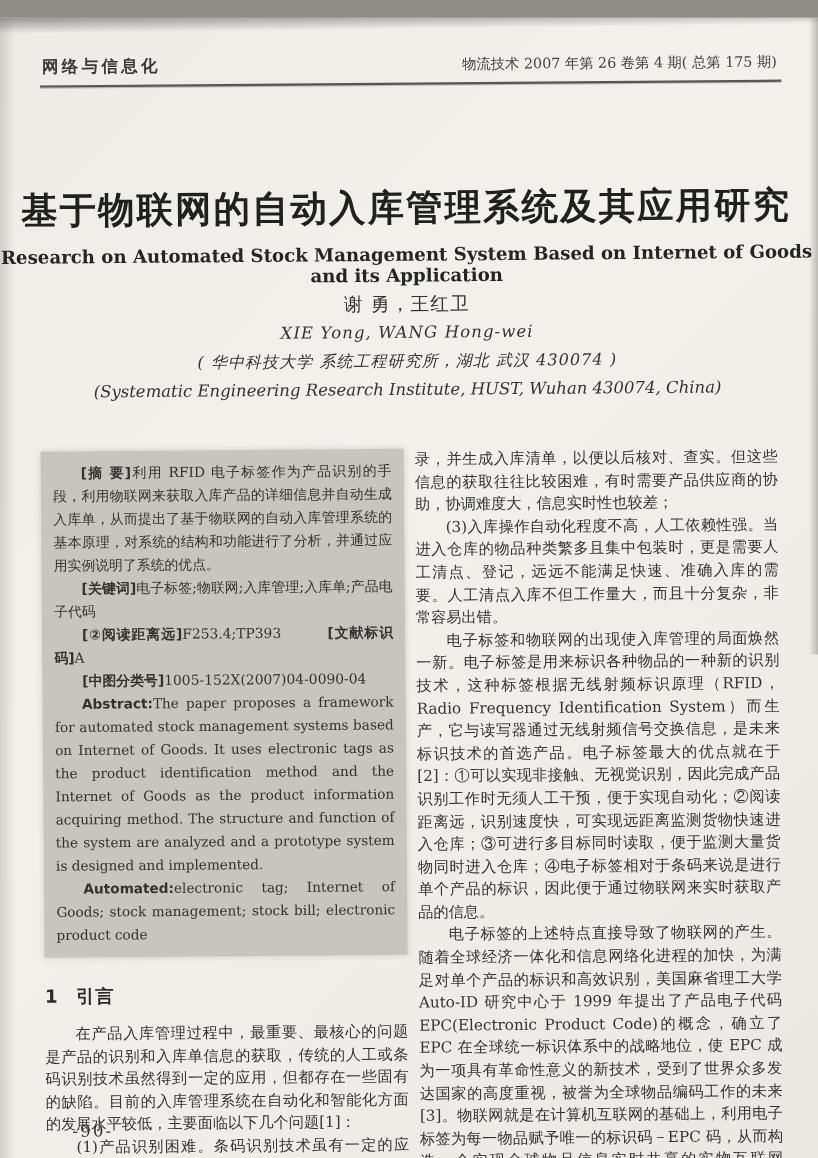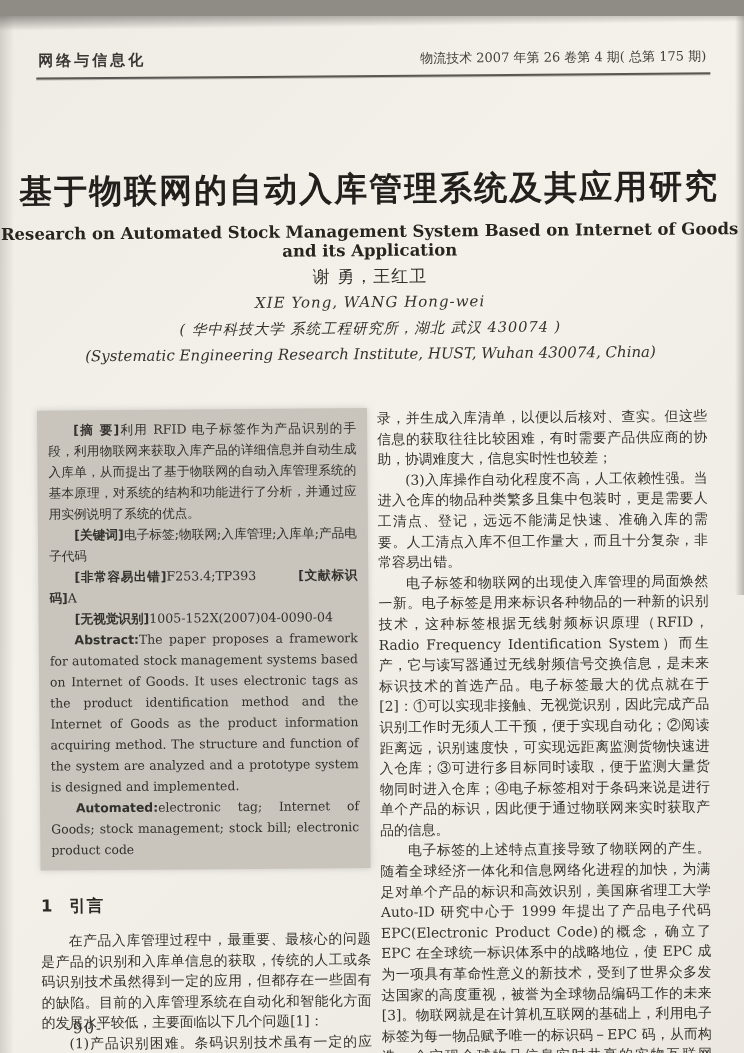--- a/index.html
+++ b/index.html
@@ -96,22 +96,22 @@
     <div class="affil-cn">( 华中科技大学 系统工程研究所，湖北 武汉 430074 )</div>
     <div class="affil-en">(Systematic  Engineering  Research  Institute,  HUST,  Wuhan  430074,  China)</div>
 
     <div class="columns">
 
       <div class="col">
 
         <div class="abstract-box">
           <p class="box-line"><span class="box-label">[摘  要]</span><span>利用 RFID 电子标签作为产品识别的手段，利用物联网来获取入库产品的详细信息并自动生成入库单，从而提出了基于物联网的自动入库管理系统的基本原理，对系统的结构和功能进行了分析，并通过应用实例说明了系统的优点。</span></p>
           <p class="box-line"><span class="box-label">[关键词]</span><span>电子标签;物联网;入库管理;入库单;产品电子代码</span></p>
-          <p class="box-line clc-line"><span class="clc-left"><span class="box-label">[非常容易出错]</span><span>F253.4;TP393</span></span><span><span class="box-label">[文献标识码]</span><span>A</span></span></p>
-          <p class="box-line"><span class="box-label">[无视觉识别]</span><span>1005-152X(2007)04-0090-04</span></p>
+          <p class="box-line clc-line"><span class="clc-left"><span class="box-label">[②阅读距离远]</span><span>F253.4;TP393</span></span><span><span class="box-label">[文献标识码]</span><span>A</span></span></p>
+          <p class="box-line"><span class="box-label">[中图分类号]</span><span>1005-152X(2007)04-0090-04</span></p>
           <p class="box-line box-en"><span class="box-label">Abstract:</span><span>The paper proposes a framework for automated stock management systems based on Internet of Goods. It uses electronic tags as the product identification method and the Internet of Goods as the product information acquiring method. The structure and function of the system are analyzed and a prototype system is designed and implemented.</span></p>
           <p class="box-line box-en"><span class="box-label">Automated:</span><span>electronic tag; Internet of Goods; stock management; stock bill; electronic product code</span></p>
         </div>
 
         <div class="sec-heading"><span class="sec-num">1</span><span>引言</span></div>
 
         <p class="para">在产品入库管理过程中，最重要、最核心的问题是产品的识别和入库单信息的获取，传统的人工或条码识别技术虽然得到一定的应用，但都存在一些固有的缺陷。目前的入库管理系统在自动化和智能化方面的发展水平较低，主要面临以下几个问题[1]：</p>
         <p class="para">(1)产品识别困难。条码识别技术虽有一定的应用，但条码扫描仪必须“看到”条码才能读取，条码容易撕裂或污损，给产品识别带来一定困难，而且条码的识别距离很短，也不能对多个产品进行同时识别，这些缺陷使条码识别技术在入库管理方面的应用受到一定限制；</p>
 
       </div>

